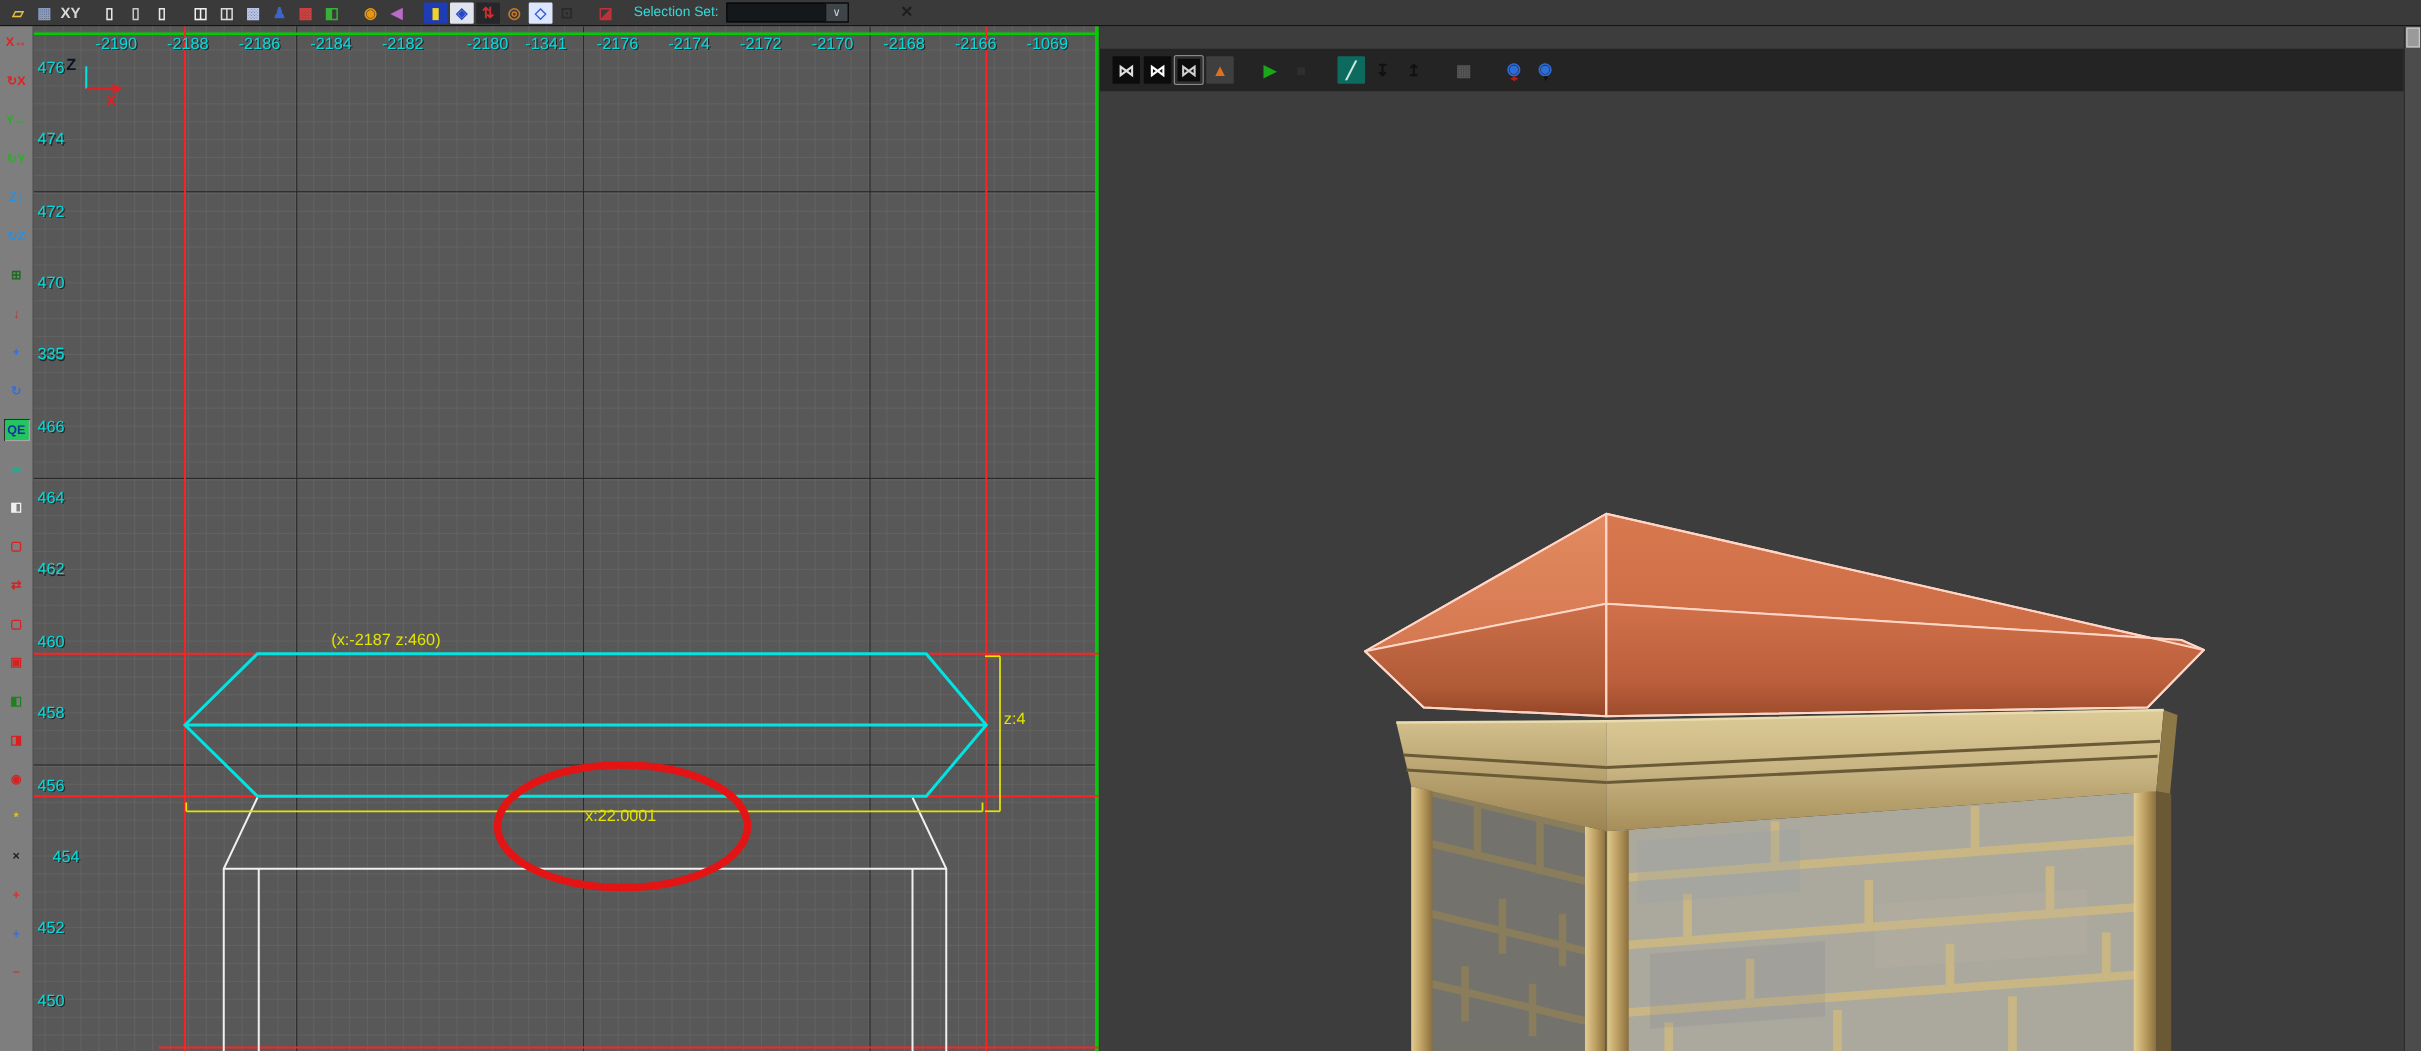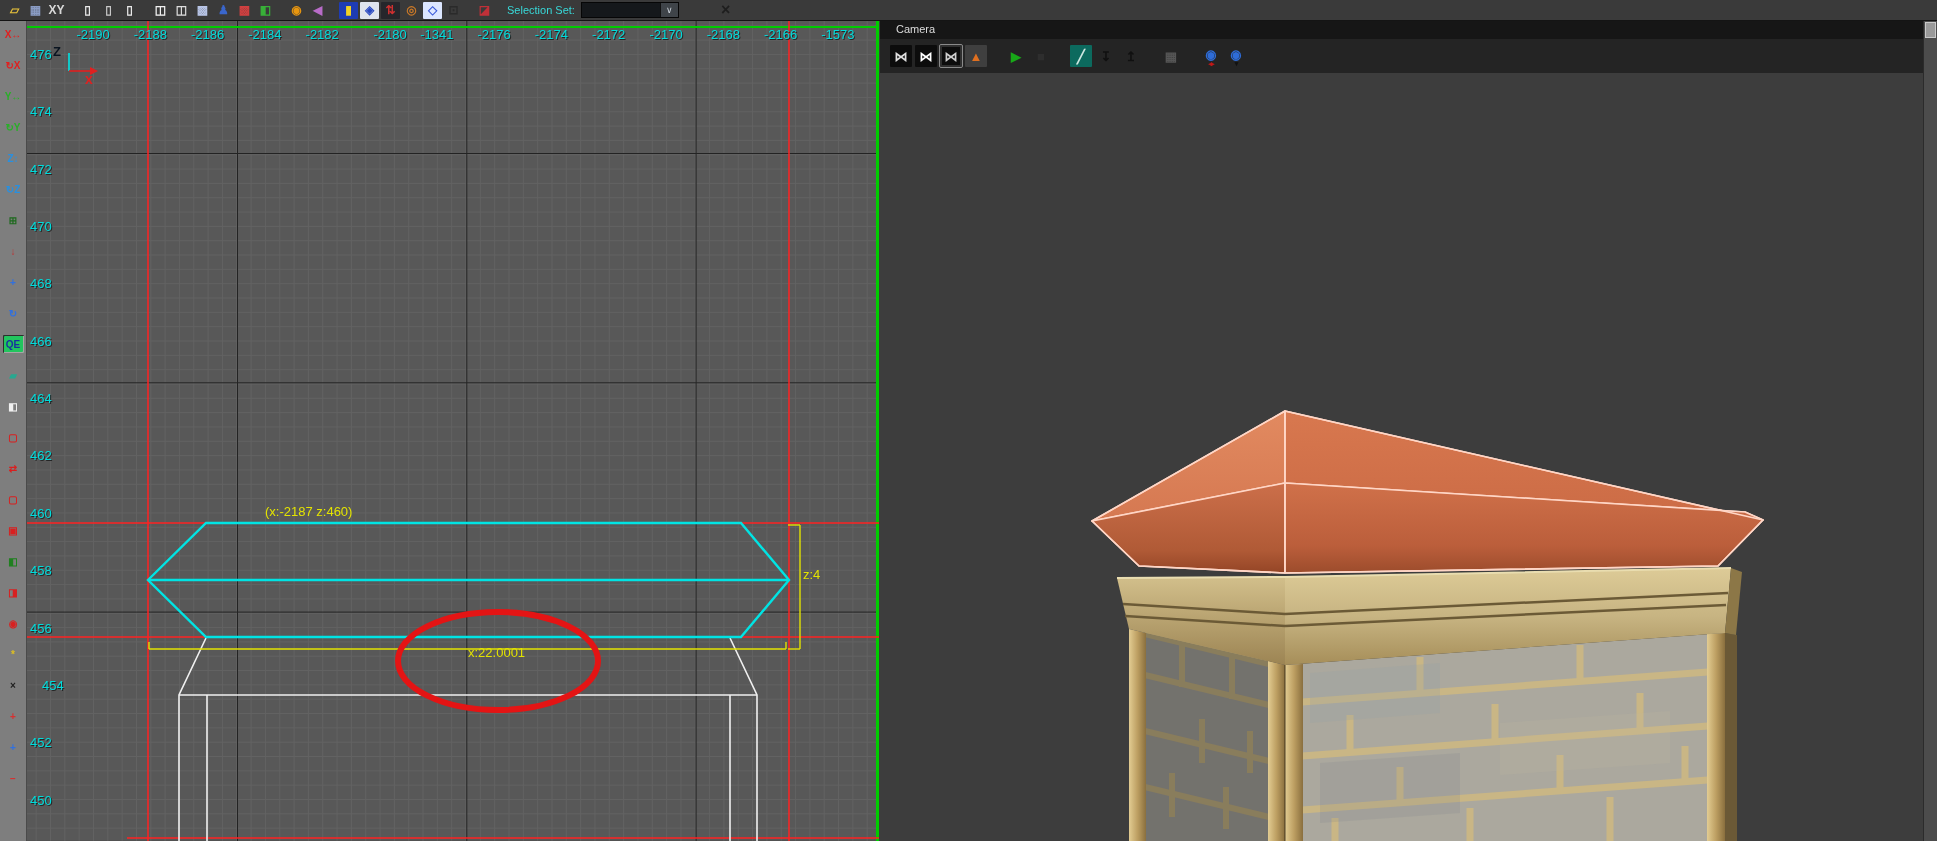--- a/index.html
+++ b/index.html
@@ -288,42 +288,41 @@
       <div class="rlabel top" style="left: 237.9px; top: 6px;">-2184</div>
       <div class="rlabel top" style="left: 295.2px; top: 6px;">-2182</div>
       <div class="rlabel top" style="left: 363px; top: 6px;">-2180</div>
       <div class="rlabel top" style="left: 409.8px; top: 6px;">-1341</div>
       <div class="rlabel top" style="left: 467.1px; top: 6px;">-2176</div>
       <div class="rlabel top" style="left: 524.4px; top: 6px;">-2174</div>
       <div class="rlabel top" style="left: 581.7px; top: 6px;">-2172</div>
       <div class="rlabel top" style="left: 639px; top: 6px;">-2170</div>
       <div class="rlabel top" style="left: 696.3px; top: 6px;">-2168</div>
       <div class="rlabel top" style="left: 753.6px; top: 6px; text-align: center;">-2166</div>
-      <div class="rlabel top" style="left: 810.9px; top: 6px;">-1573</div>
+      <div class="rlabel top" style="left: 810.9px; top: 6px;">-1069</div>
     </div>
   <div id="ruler-left" style="position:absolute;left:0;top:0;width:100%;height:100%;pointer-events:none">
       <div class="rlabel left" style="left: 3px; top: 33px;">476</div>
       <div class="rlabel left" style="left: 3px; top: 90.35px;">474</div>
       <div class="rlabel left" style="left: 3px; top: 147.7px;">472</div>
       <div class="rlabel left" style="left: 3px; top: 205.05px;">470</div>
-      <div class="rlabel left" style="left: 3px; top: 262.4px;">468</div>
+      <div class="rlabel left" style="left: 3px; top: 262.4px;">335</div>
       <div class="rlabel left" style="left: 3px; top: 319.75px;">466</div>
       <div class="rlabel left" style="left: 3px; top: 377.1px;">464</div>
       <div class="rlabel left" style="left: 3px; top: 434.45px; text-align: center;">462</div>
       <div class="rlabel left" style="left: 3px; top: 491.8px;">460</div>
       <div class="rlabel left" style="left: 3px; top: 549.15px;">458</div>
       <div class="rlabel left" style="left: 3px; top: 606.5px;">456</div>
       <div class="rlabel left" style="left: 3px; top: 663.85px; margin-left: 12px;">454</div>
       <div class="rlabel left" style="left: 3px; top: 721.2px;">452</div>
       <div class="rlabel left" style="left: 3px; top: 778.55px;">450</div>
     </div>
 </div>
 
 <div class="view3d">
-  <div class="v3d-title">Camera</div>
   <div class="v3d-tools">
       <div class="icon" style="background: rgb(12, 12, 12);">
         <span class="g" style="color: rgb(224, 224, 224);">⋈</span>
       </div>
       <div class="icon" style="background: rgb(12, 12, 12);">
         <span class="g" style="color: rgb(255, 255, 255);">⋈</span>
       </div>
       <div class="icon pressed" style="background: rgb(12, 12, 12);">
         <span class="g" style="color: rgb(207, 207, 207);">⋈</span>
       </div>

